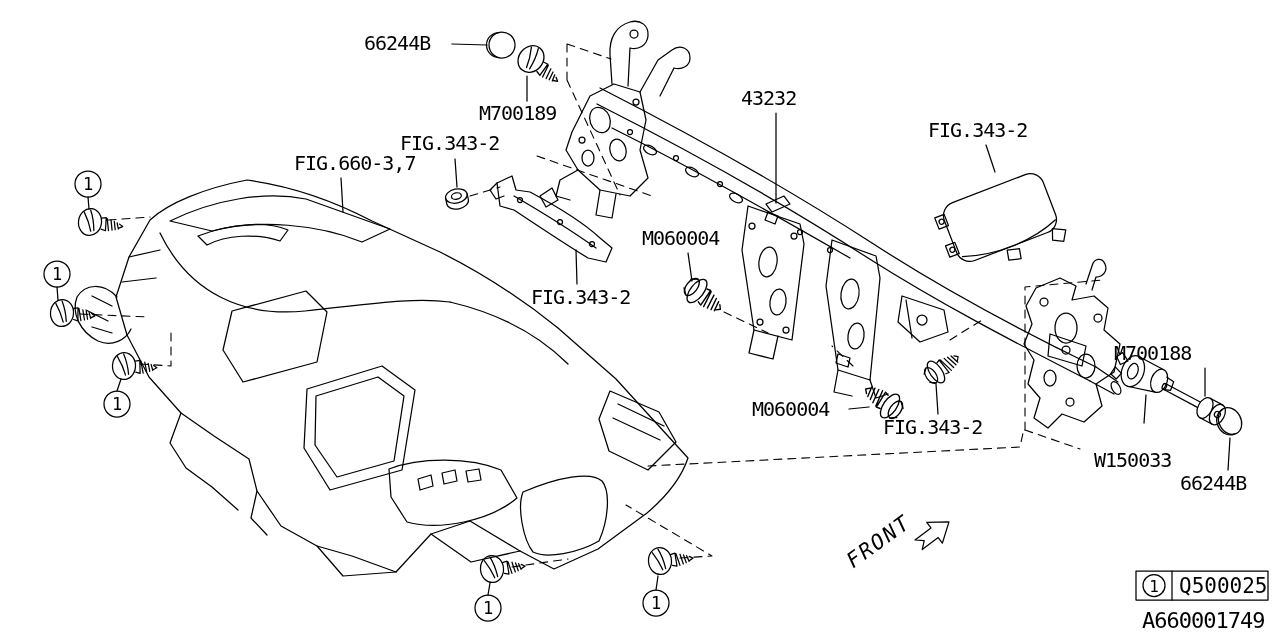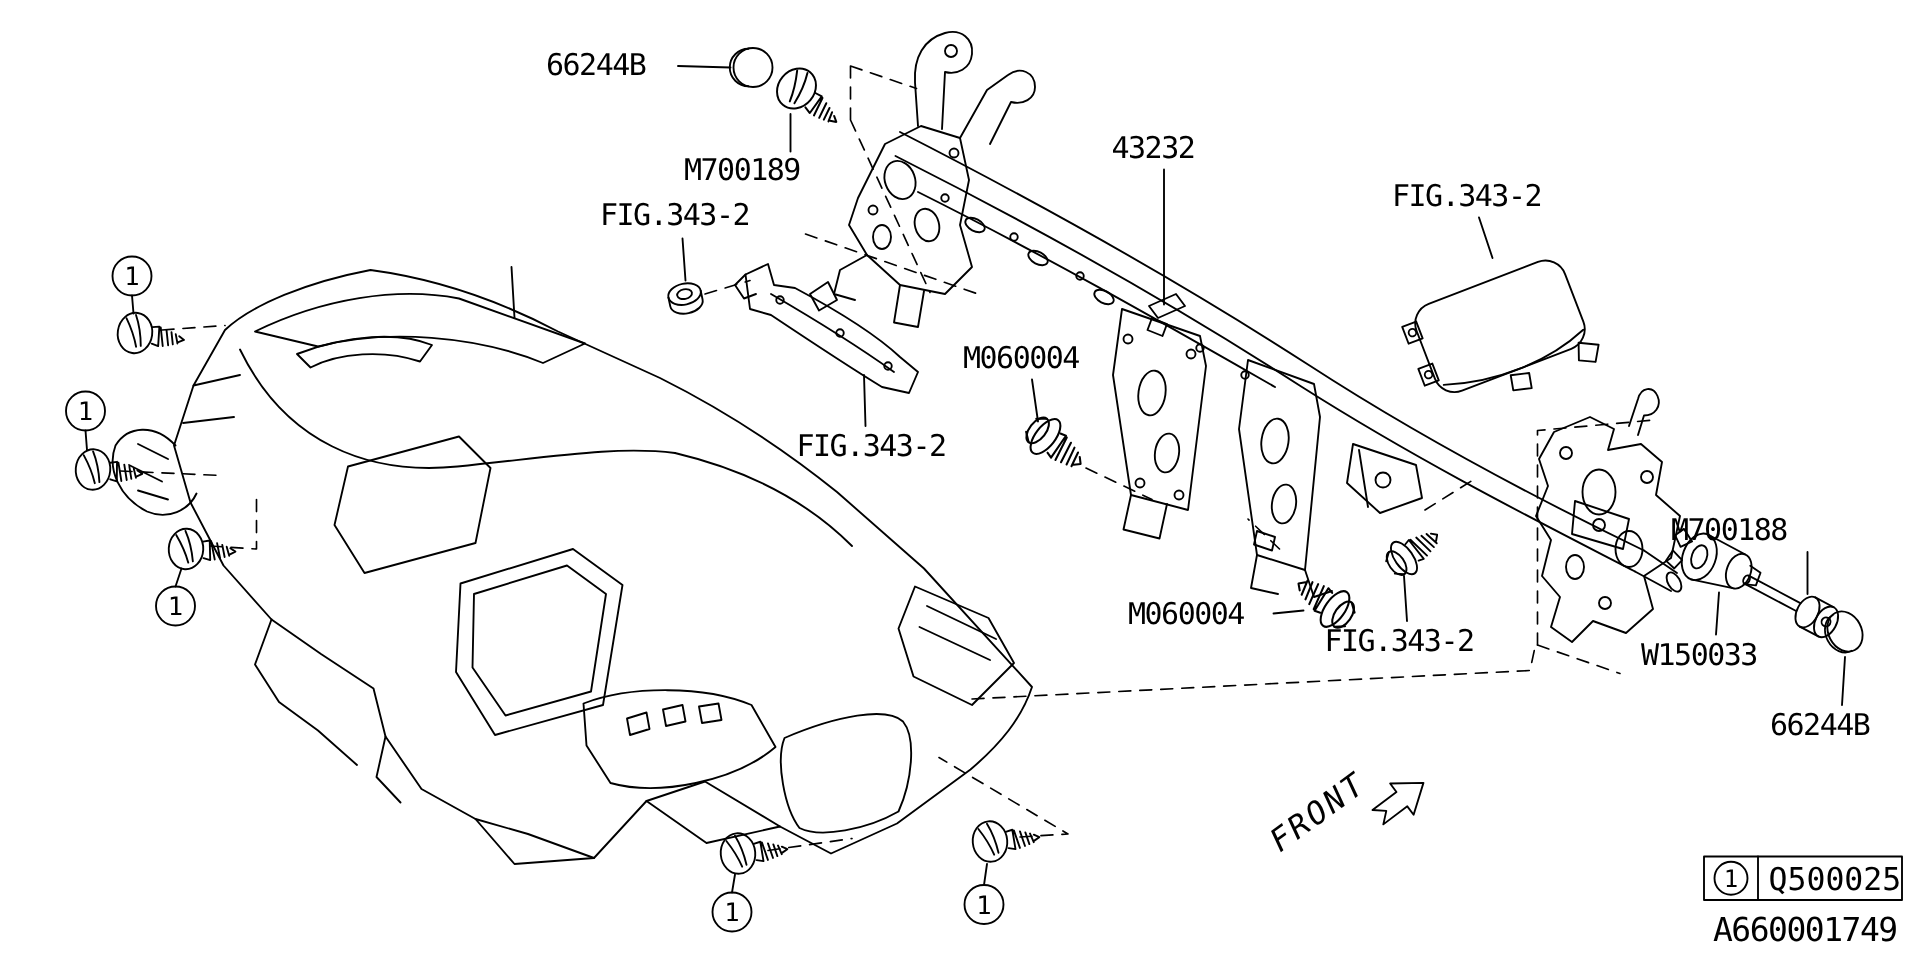--- a/index.html
+++ b/index.html
@@ -251,27 +251,28 @@
     <g class="lineart">
       <rect x="1136" y="571" width="132" height="29" fill="#ffffff"></rect>
       <path d="M1172,571 L1172,600"></path>
       <circle cx="1154" cy="585.5" r="11"></circle>
       <text class="svgtxt" x="1154" y="591.5" font-size="16" text-anchor="middle">1</text>
       <text class="svgtxt" x="1179" y="593" font-size="21">Q500025</text>
     </g>
   </svg>
 
   <div class="lbl" style="left:364px;top:31px">66244B</div>
-  <div class="lbl" style="left:456px;top:101px">M700189</div>
+  <div class="lbl" style="left:479px;top:101px">M700189</div>
   <div class="lbl" style="left:400px;top:131px">FIG.343-2</div>
+  <div class="lbl" style="left:294px;top:151px">FIG.660-3,7</div>
   <div class="lbl" style="left:741px;top:86px">43232</div>
   <div class="lbl" style="left:928px;top:118px">FIG.343-2</div>
   <div class="lbl" style="left:642px;top:226px">M060004</div>
   <div class="lbl" style="left:531px;top:285px">FIG.343-2</div>
   <div class="lbl" style="left:752px;top:397px">M060004</div>
   <div class="lbl" style="left:883px;top:415px">FIG.343-2</div>
   <div class="lbl" style="left:1114px;top:341px">M700188</div>
-  <div class="lbl" style="left:1094px;top:424px">W150033</div>
+  <div class="lbl" style="left:1094px;top:448px">W150033</div>
   <div class="lbl" style="left:1180px;top:471px">66244B</div>
 
   <div class="lbl front" style="left:849px;top:551px">FRONT</div>
   <div class="lbl doc" style="left:1142px;top:609px">A660001749</div>
 </div>
 
 </body></html>

